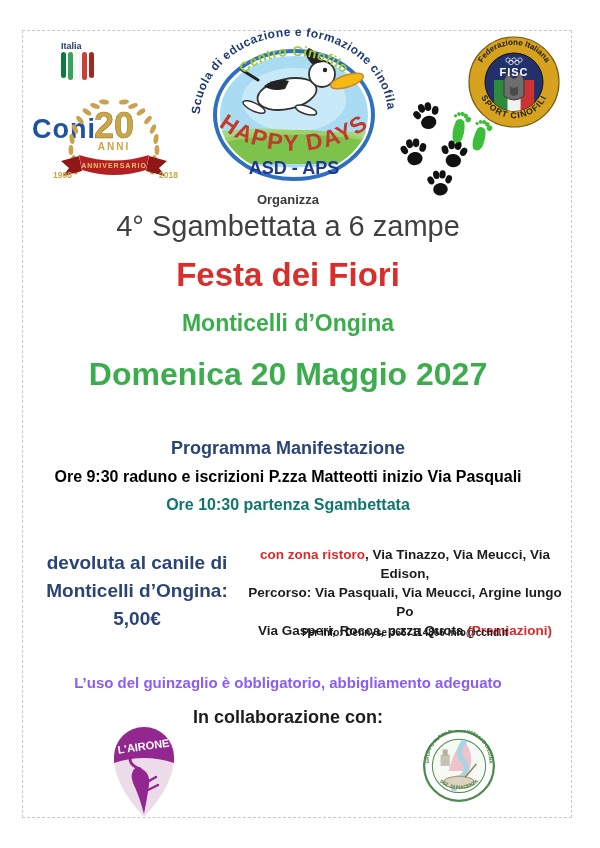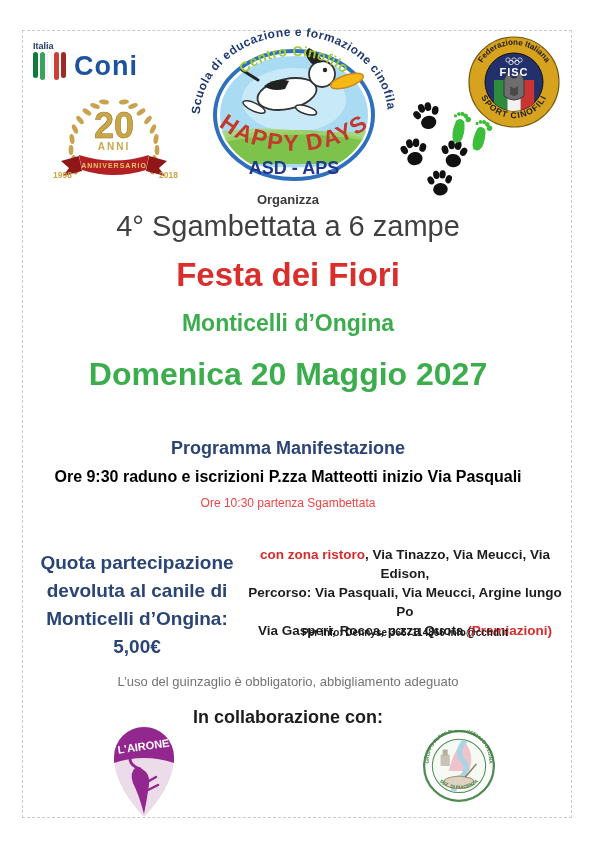--- a/index.html
+++ b/index.html
@@ -13,37 +13,37 @@
   }
   .abs{position:absolute;}
   .cline{position:absolute;left:0;width:576px;text-align:center;}
   .organizza{top:192px;font-size:13px;font-weight:600;color:#3a3a3a;}
   .title1{top:210px;font-size:29px;font-weight:400;color:#404040;}
   .title2{top:256px;font-size:33px;font-weight:700;color:#d92e2c;}
   .location{top:310px;font-size:23px;font-weight:700;color:#3bad4c;}
   .date{top:356px;font-size:32px;font-weight:700;color:#3bad4c;}
   .program-title{top:438px;font-size:18px;font-weight:600;color:#2a4476;}
   .prog1{top:468px;font-size:16px;font-weight:600;color:#000000;}
-  .prog2{top:496px;font-size:12px;font-weight:400;color:#ef4444;}
+  .prog2{top:496px;font-size:16px;font-weight:700;color:#0f766e;}
   .quota{
     position:absolute;left:26px;top:549px;width:222px;text-align:center;
     font-size:19px;line-height:28px;font-weight:600;color:#2a4476;
   }
   .route{
     position:absolute;left:242px;top:545px;width:326px;text-align:center;
     font-size:13.5px;line-height:19px;font-weight:600;color:#1c1c1c;
   }
   .route .red{color:#d92b2b;}
   .info{position:absolute;left:242px;top:627px;width:326px;text-align:center;
     font-size:10px;font-weight:700;color:#1c1c1c;}
-  .rules{top:674px;font-size:13px;font-weight:400;color:#737373;}
+  .rules{top:674px;font-size:15px;font-weight:700;color:#8b5cf6;}
   .collab{top:707px;font-size:18px;font-weight:600;color:#1c1c1c;}
   
-  .coni{position:absolute;left:32px;top:40px;display:flex;align-items:flex-end;gap:6px;}
-  .coni .wordmark{font-size:27px;font-weight:700;color:#1c52a0;letter-spacing:1px;line-height:1;padding-bottom:2px;}
+  .coni{position:absolute;left:32px;top:40px;display:flex;align-items:flex-end;gap:6px;flex-direction:column;}
+  .coni .wordmark{font-size:27px;font-weight:700;color:#1c52a0;letter-spacing:1px;line-height:1;padding-bottom:2px;margin-top:28px;}
   svg text{font-family:"Liberation Sans",sans-serif;}
 </style>
 </head>
 <body>
 
 <div class="flyer">
   <div class="cut-border"></div>
 
   <div class="coni">
     <svg width="36" height="42" viewBox="0 0 36 42">
@@ -192,21 +192,20 @@
   <div class="cline organizza">Organizza</div>
   <div class="cline title1">4° Sgambettata a 6 zampe</div>
   <div class="cline title2">Festa dei Fiori</div>
   <div class="cline location">Monticelli d’Ongina</div>
   <div class="cline date">Domenica 20 Maggio 2027</div>
   <div class="cline program-title">Programma Manifestazione</div>
   <div class="cline prog1">Ore 9:30 raduno e iscrizioni P.zza Matteotti inizio Via Pasquali</div>
   <div class="cline prog2">Ore 10:30 partenza Sgambettata</div>
 
   <div class="quota">
-    <div>Quota partecipazione</div>
     <div>devoluta al canile di</div>
     <div>Monticelli d’Ongina: 5,00€</div>
   </div>
 
   <div class="route">
     <div>
       <span class="red">con zona ristoro</span><span>, Via Tinazzo, Via Meucci, Via Edison,</span>
     </div>
     <div>
       <span>Percorso: Via Pasquali, Via Meucci, Argine lungo Po</span>

